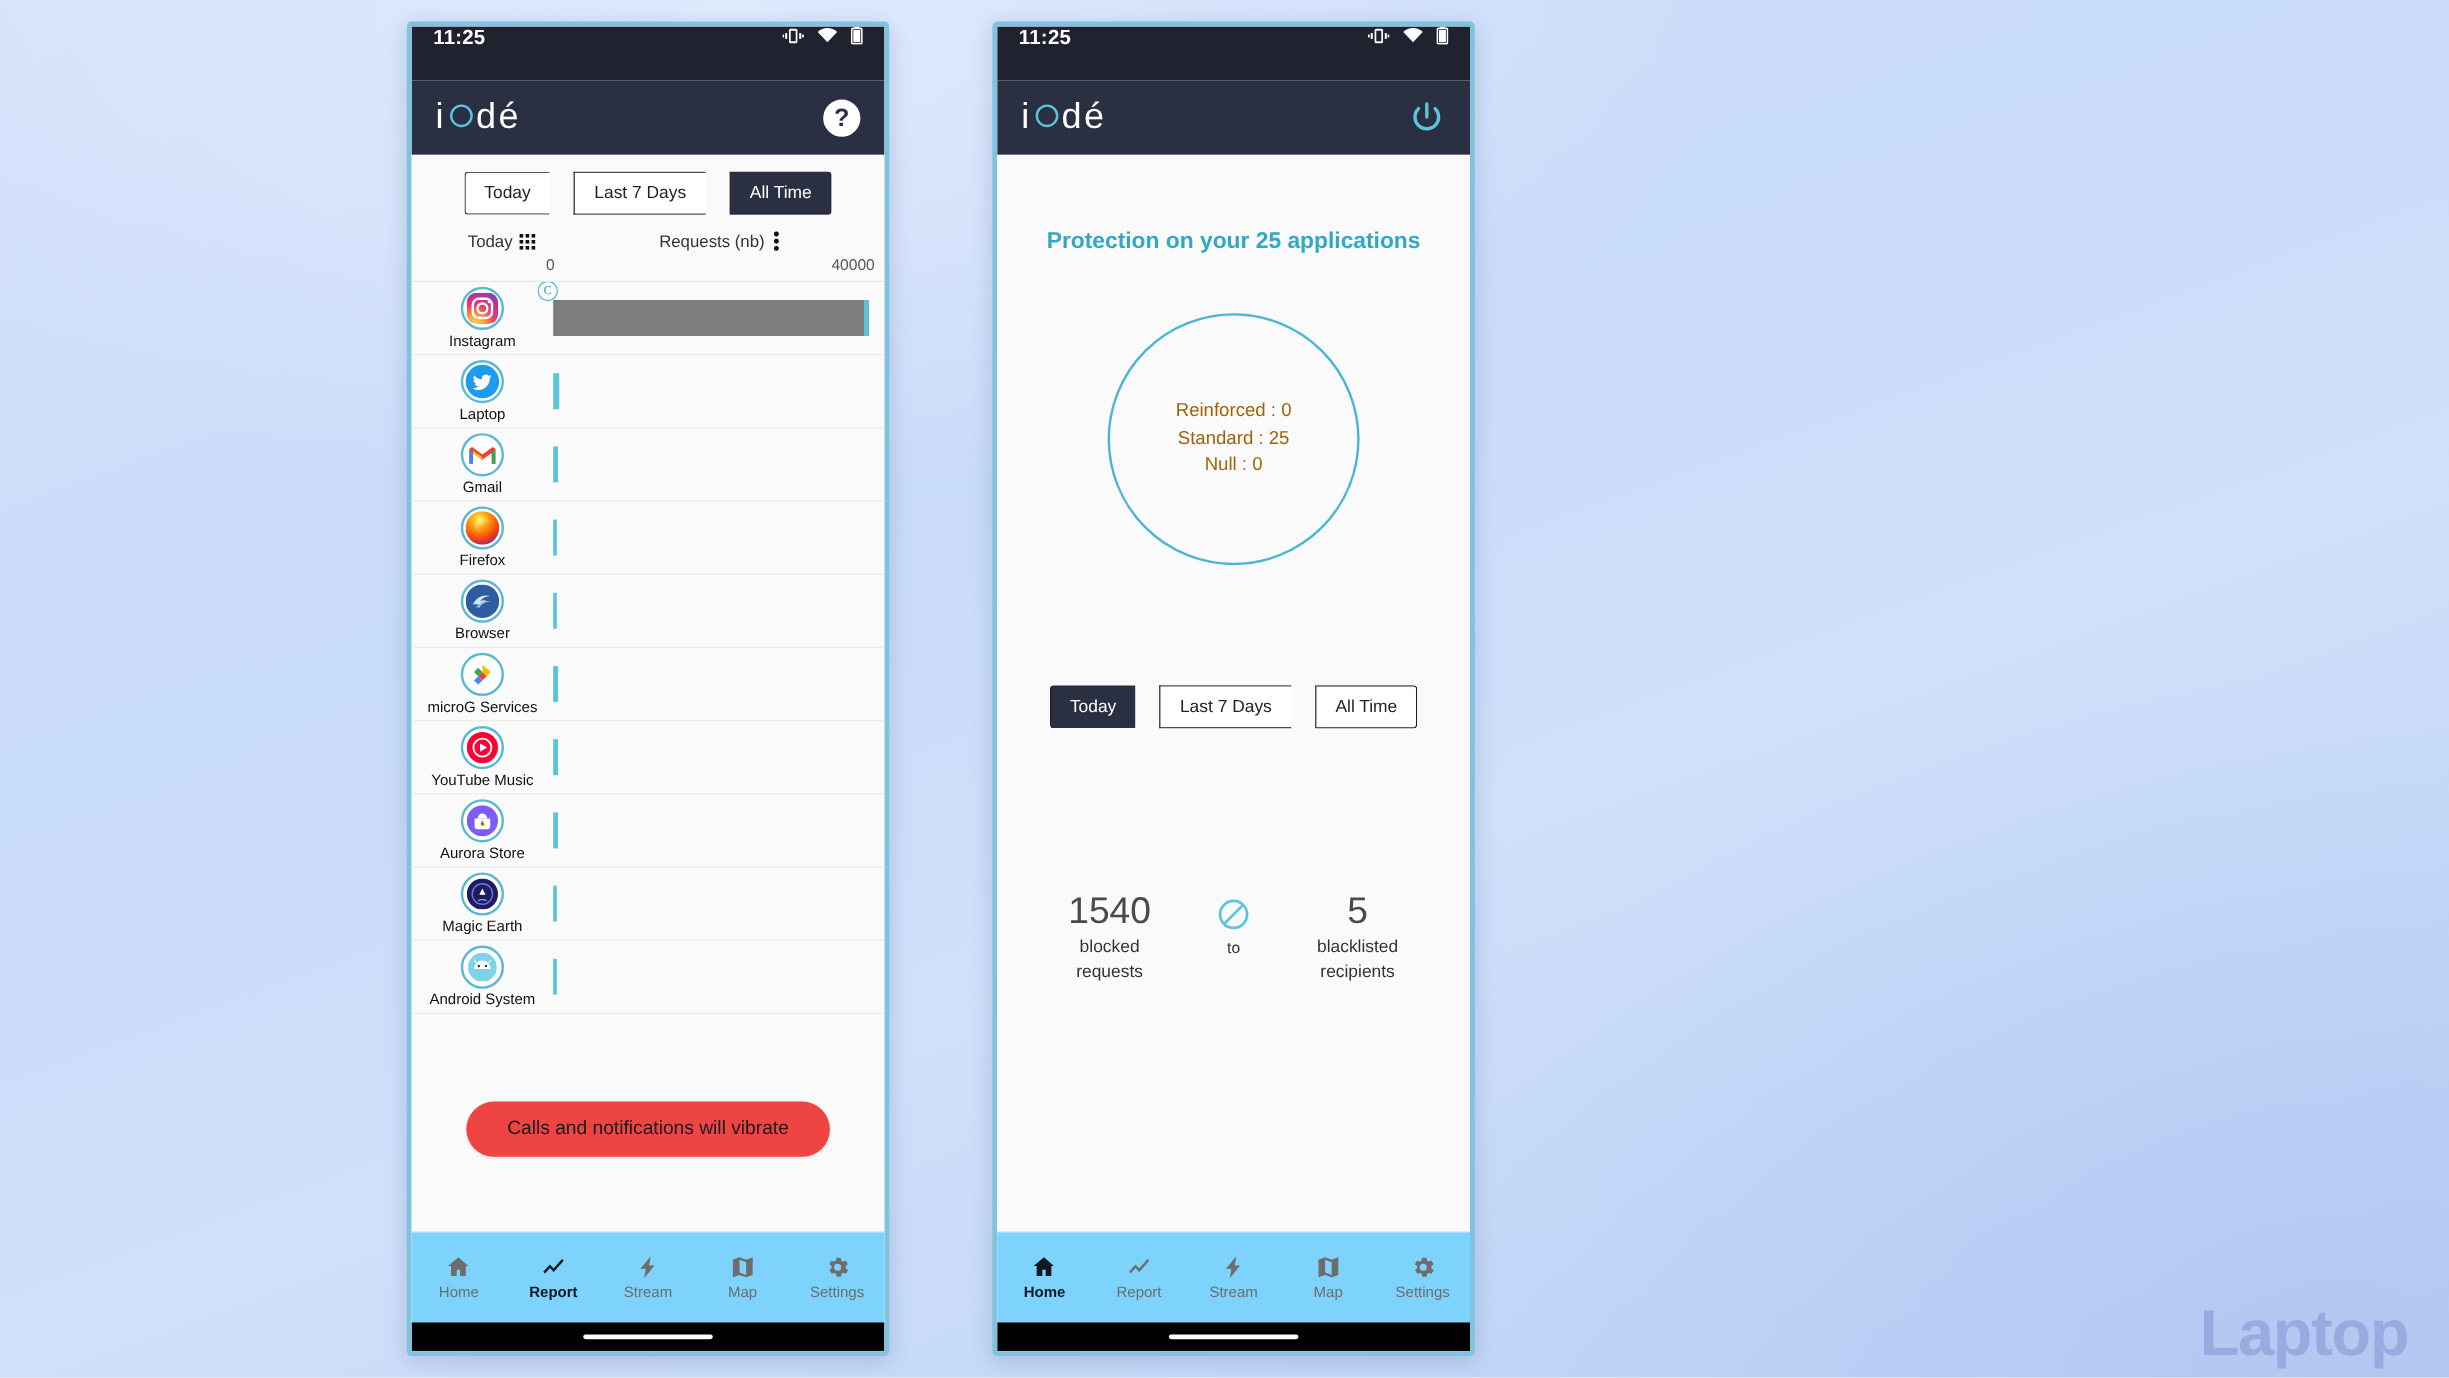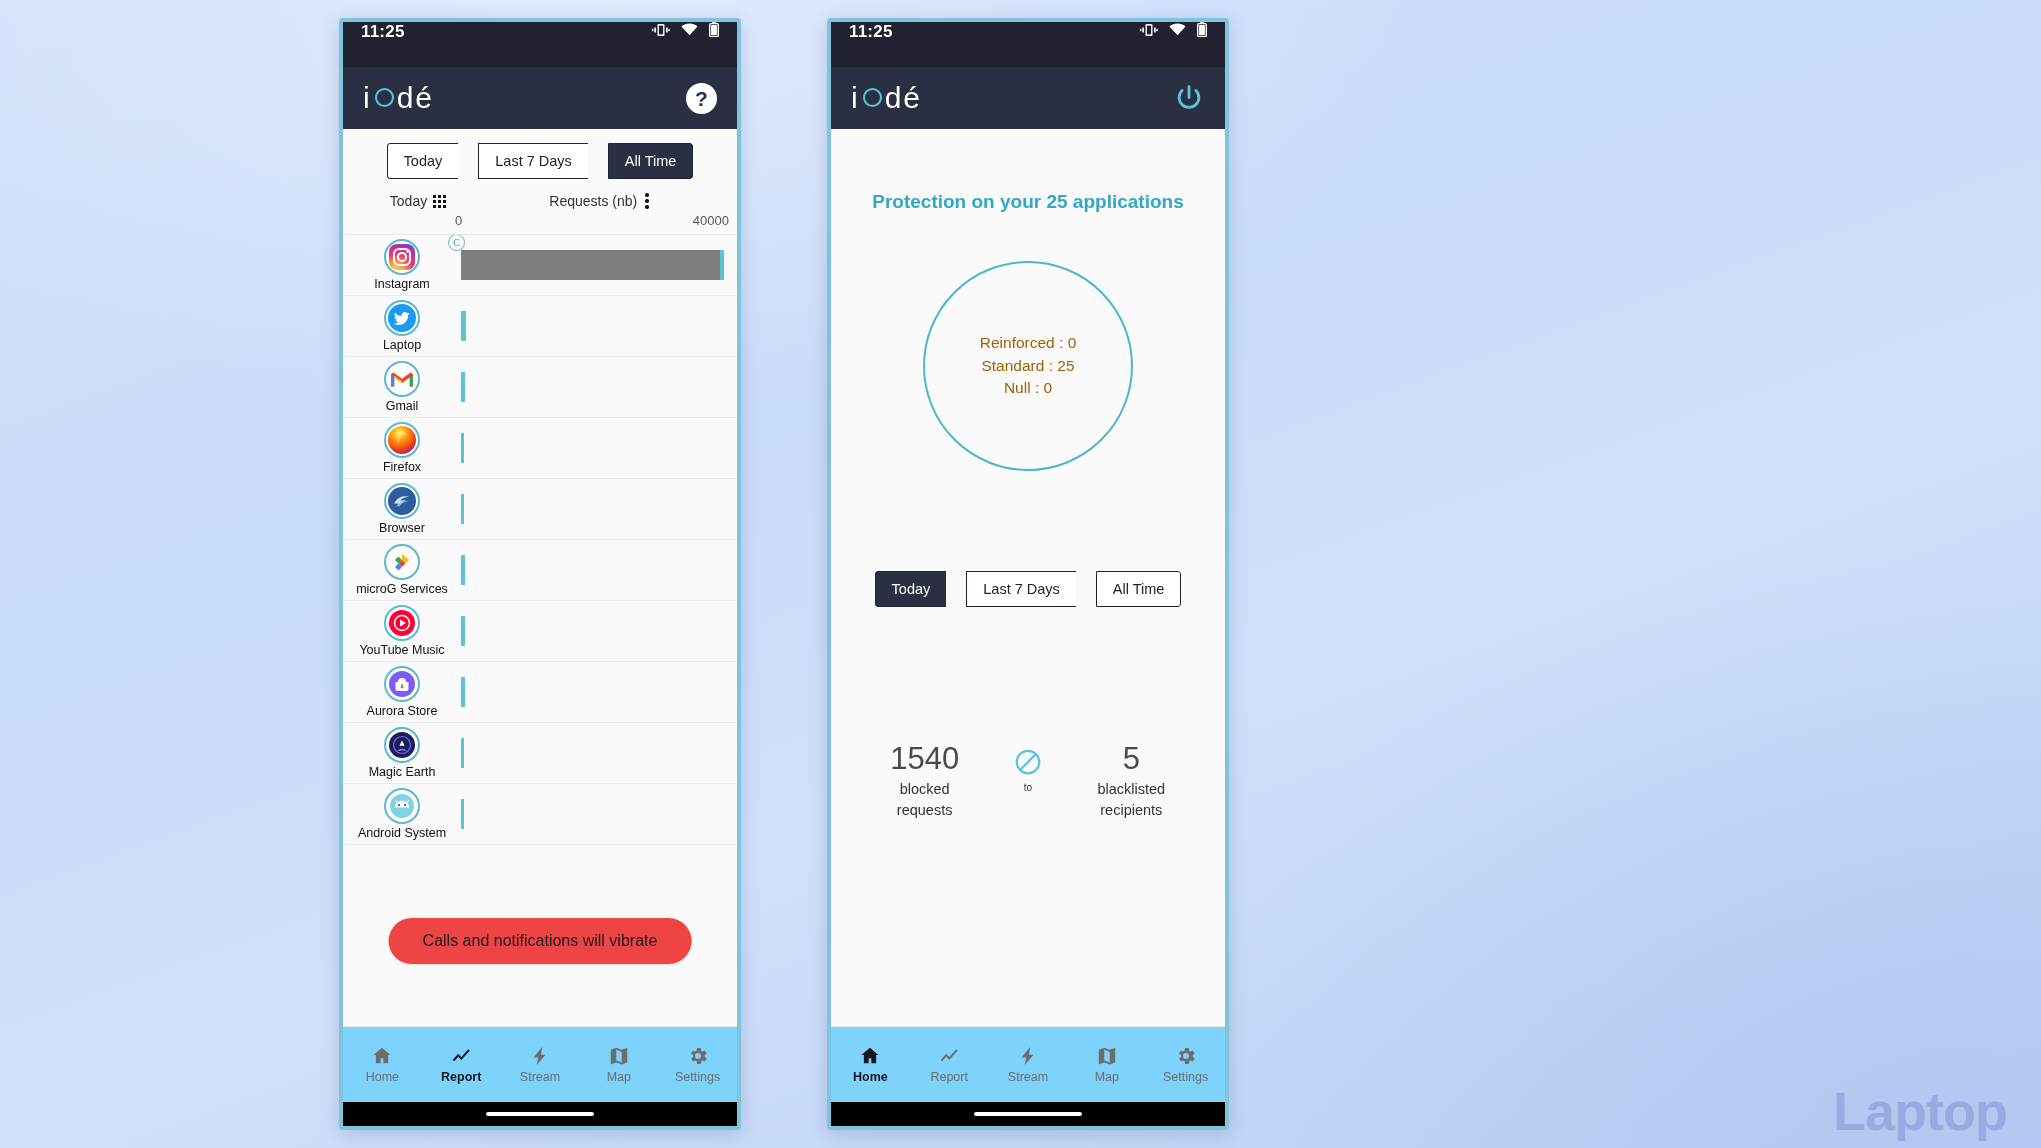--- a/index.html
+++ b/index.html
@@ -156,21 +156,21 @@
     color:#a16207; font-size:15.5px; line-height:1.45; text-align:center;
   }
   .home-seg{ margin-top:86px; }
   .stats{
     display:flex; width:100%; padding:0 42px; margin-top:128px; align-items:flex-start;
   }
   .stat{ flex:1; text-align:center; }
   .stat .num{ font-size:31px; color:#4a4a4a; line-height:1.15; }
   .stat .lbl{ font-size:14.5px; color:#333; line-height:1.25; margin-top:3px; }
   .stat .blockicon{ display:flex; justify-content:center; margin-top:6px; }
-  .stat .to{ font-size:10px; color:#333; margin-top:5px; }
+  .stat .to{ font-size:13px; color:#333; margin-top:5px; }
 
   
   .watermark{
     position:absolute; right:34px; bottom:6px;
     font-size:54px; font-weight:bold; color:#9aa9e0; letter-spacing:-1px;
   }
 </style>
 </head>
 <body>
 

